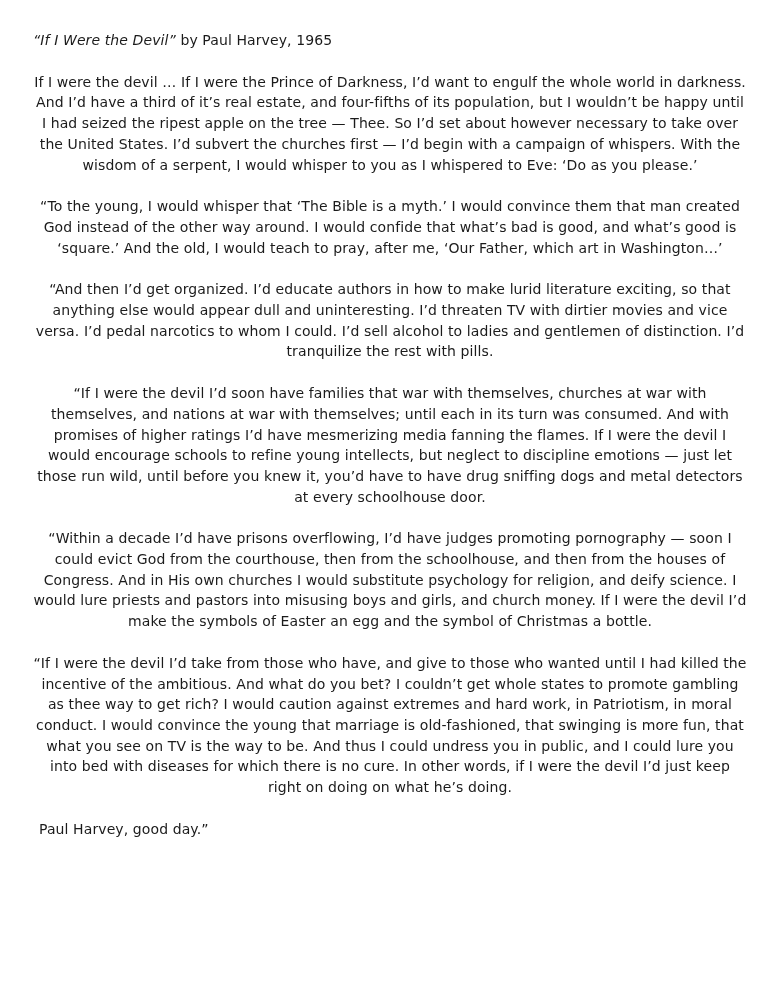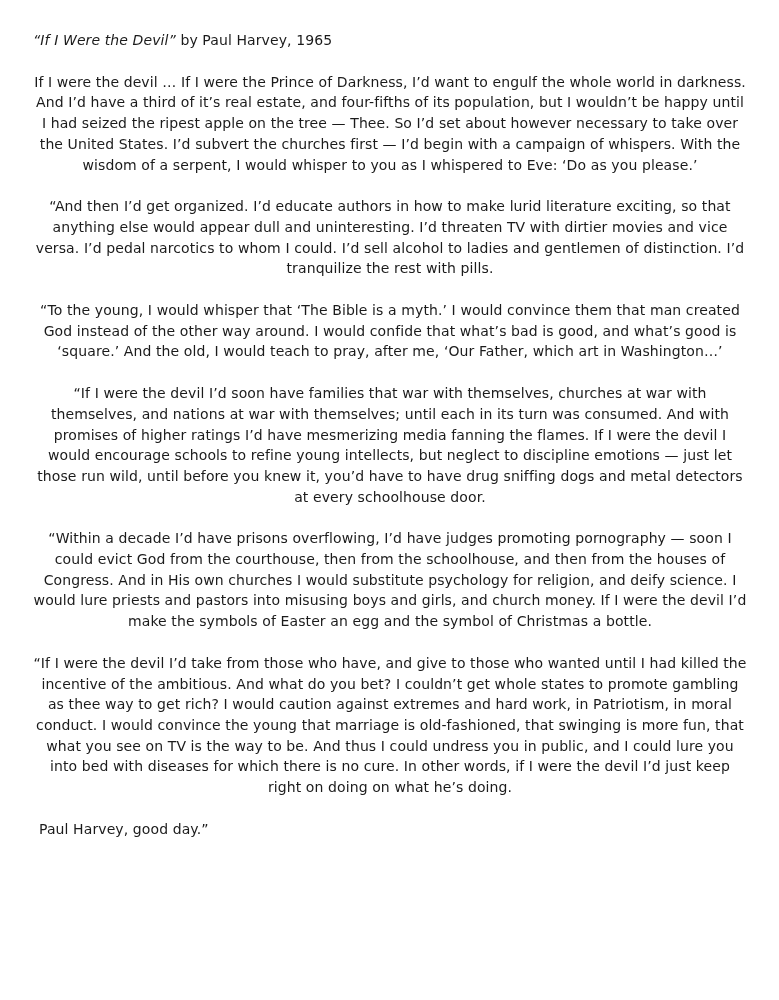--- a/index.html
+++ b/index.html
@@ -44,21 +44,21 @@
 </head>
 <body>
 
 <div class="page">
 
   <div class="title-line">
     <span class="title-quoted">“If I Were the Devil”</span><span> by Paul Harvey, 1965</span>
   </div>
 
   <p class="para">If I were the devil … If I were the Prince of Darkness, I’d want to engulf the whole world in darkness. And I’d have a third of it’s real estate, and four-fifths of its population, but I wouldn’t be happy until I had seized the ripest apple on the tree — Thee. So I’d set about however necessary to take over the United States. I’d subvert the churches first — I’d begin with a campaign of whispers. With the wisdom of a serpent, I would whisper to you as I whispered to Eve: ‘Do as you please.’</p>
+  <p class="para">“To the young, I would whisper that ‘The Bible is a myth.’ I would convince them that man created God instead of the other way around. I would confide that what’s bad is good, and what’s good is ‘square.’ And the old, I would teach to pray, after me, ‘Our Father, which art in Washington…’</p>
   <p class="para">“And then I’d get organized. I’d educate authors in how to make lurid literature exciting, so that anything else would appear dull and uninteresting. I’d threaten TV with dirtier movies and vice versa. I’d pedal narcotics to whom I could. I’d sell alcohol to ladies and gentlemen of distinction. I’d tranquilize the rest with pills.</p>
-  <p class="para">“To the young, I would whisper that ‘The Bible is a myth.’ I would convince them that man created God instead of the other way around. I would confide that what’s bad is good, and what’s good is ‘square.’ And the old, I would teach to pray, after me, ‘Our Father, which art in Washington…’</p>
   <p class="para">“If I were the devil I’d soon have families that war with themselves, churches at war with themselves, and nations at war with themselves; until each in its turn was consumed. And with promises of higher ratings I’d have mesmerizing media fanning the flames. If I were the devil I would encourage schools to refine young intellects, but neglect to discipline emotions — just let those run wild, until before you knew it, you’d have to have drug sniffing dogs and metal detectors at every schoolhouse door.</p>
   <p class="para">“Within a decade I’d have prisons overflowing, I’d have judges promoting pornography — soon I could evict God from the courthouse, then from the schoolhouse, and then from the houses of Congress. And in His own churches I would substitute psychology for religion, and deify science. I would lure priests and pastors into misusing boys and girls, and church money. If I were the devil I’d make the symbols of Easter an egg and the symbol of Christmas a bottle.</p>
   <p class="para">“If I were the devil I’d take from those who have, and give to those who wanted until I had killed the incentive of the ambitious. And what do you bet? I couldn’t get whole states to promote gambling as thee way to get rich? I would caution against extremes and hard work, in Patriotism, in moral conduct. I would convince the young that marriage is old-fashioned, that swinging is more fun, that what you see on TV is the way to be. And thus I could undress you in public, and I could lure you into bed with diseases for which there is no cure. In other words, if I were the devil I’d just keep right on doing on what he’s doing.</p>
 
   <p class="signoff">Paul Harvey, good day.”</p>
 
 </div>
 
 </body></html>

